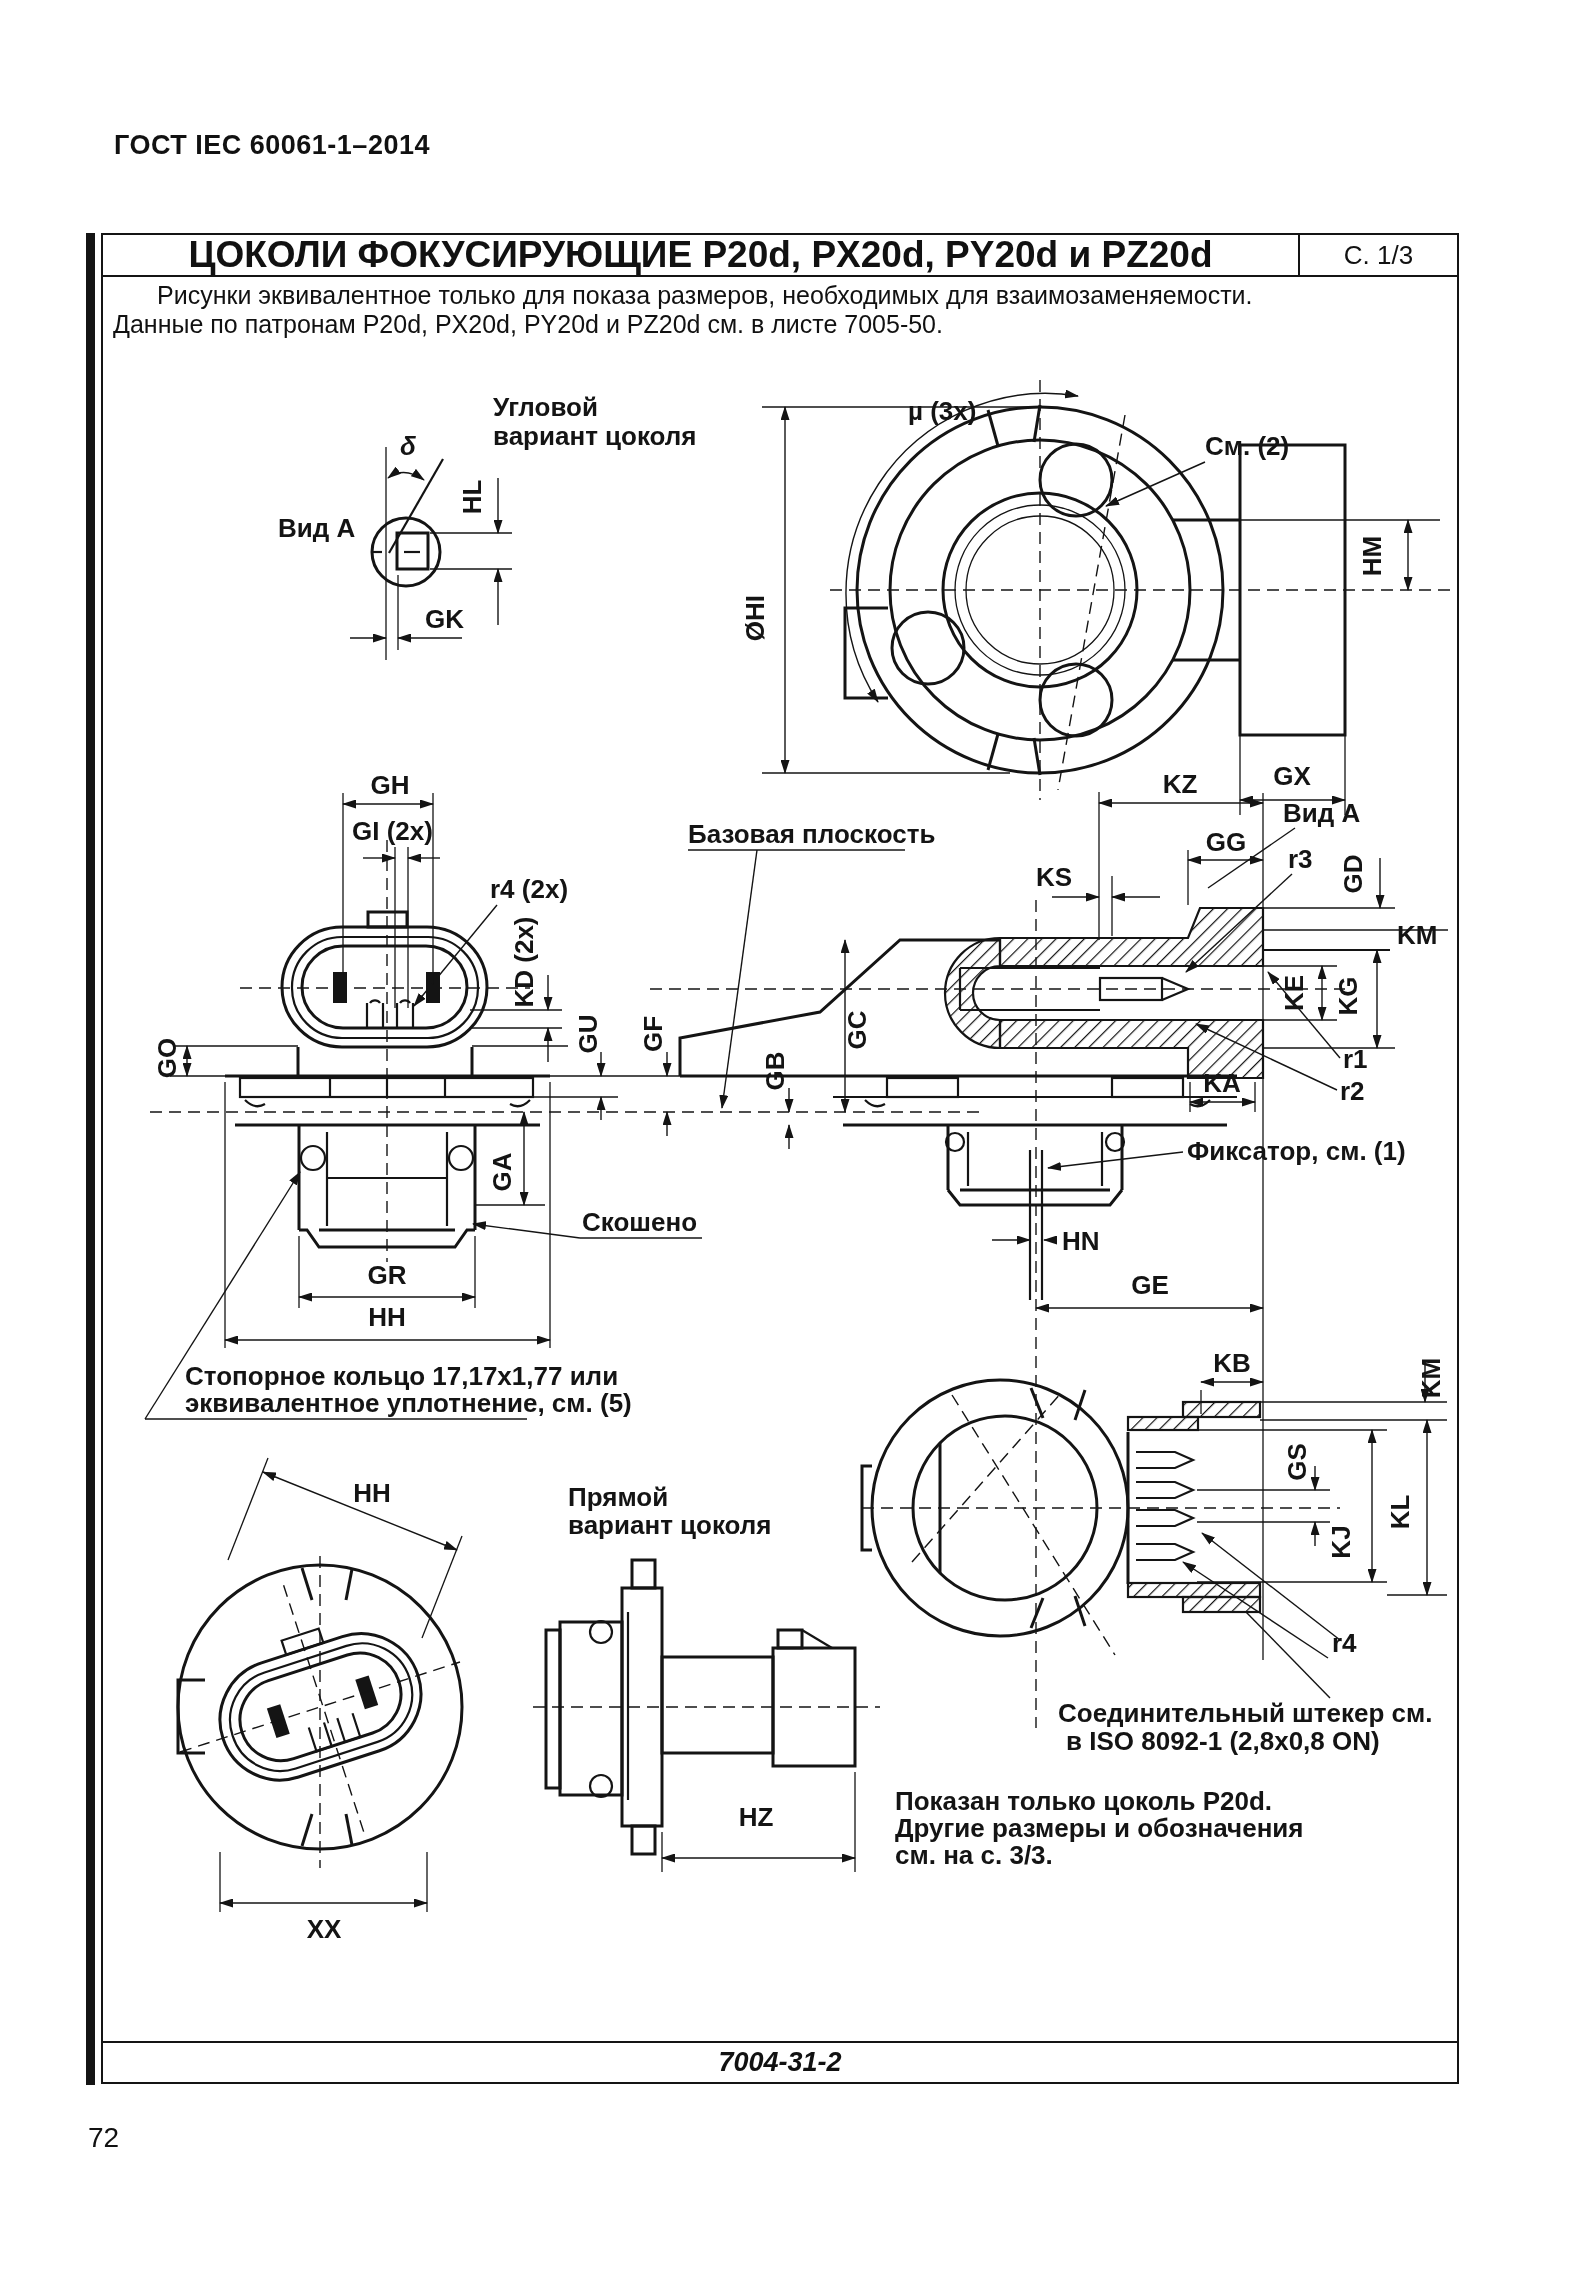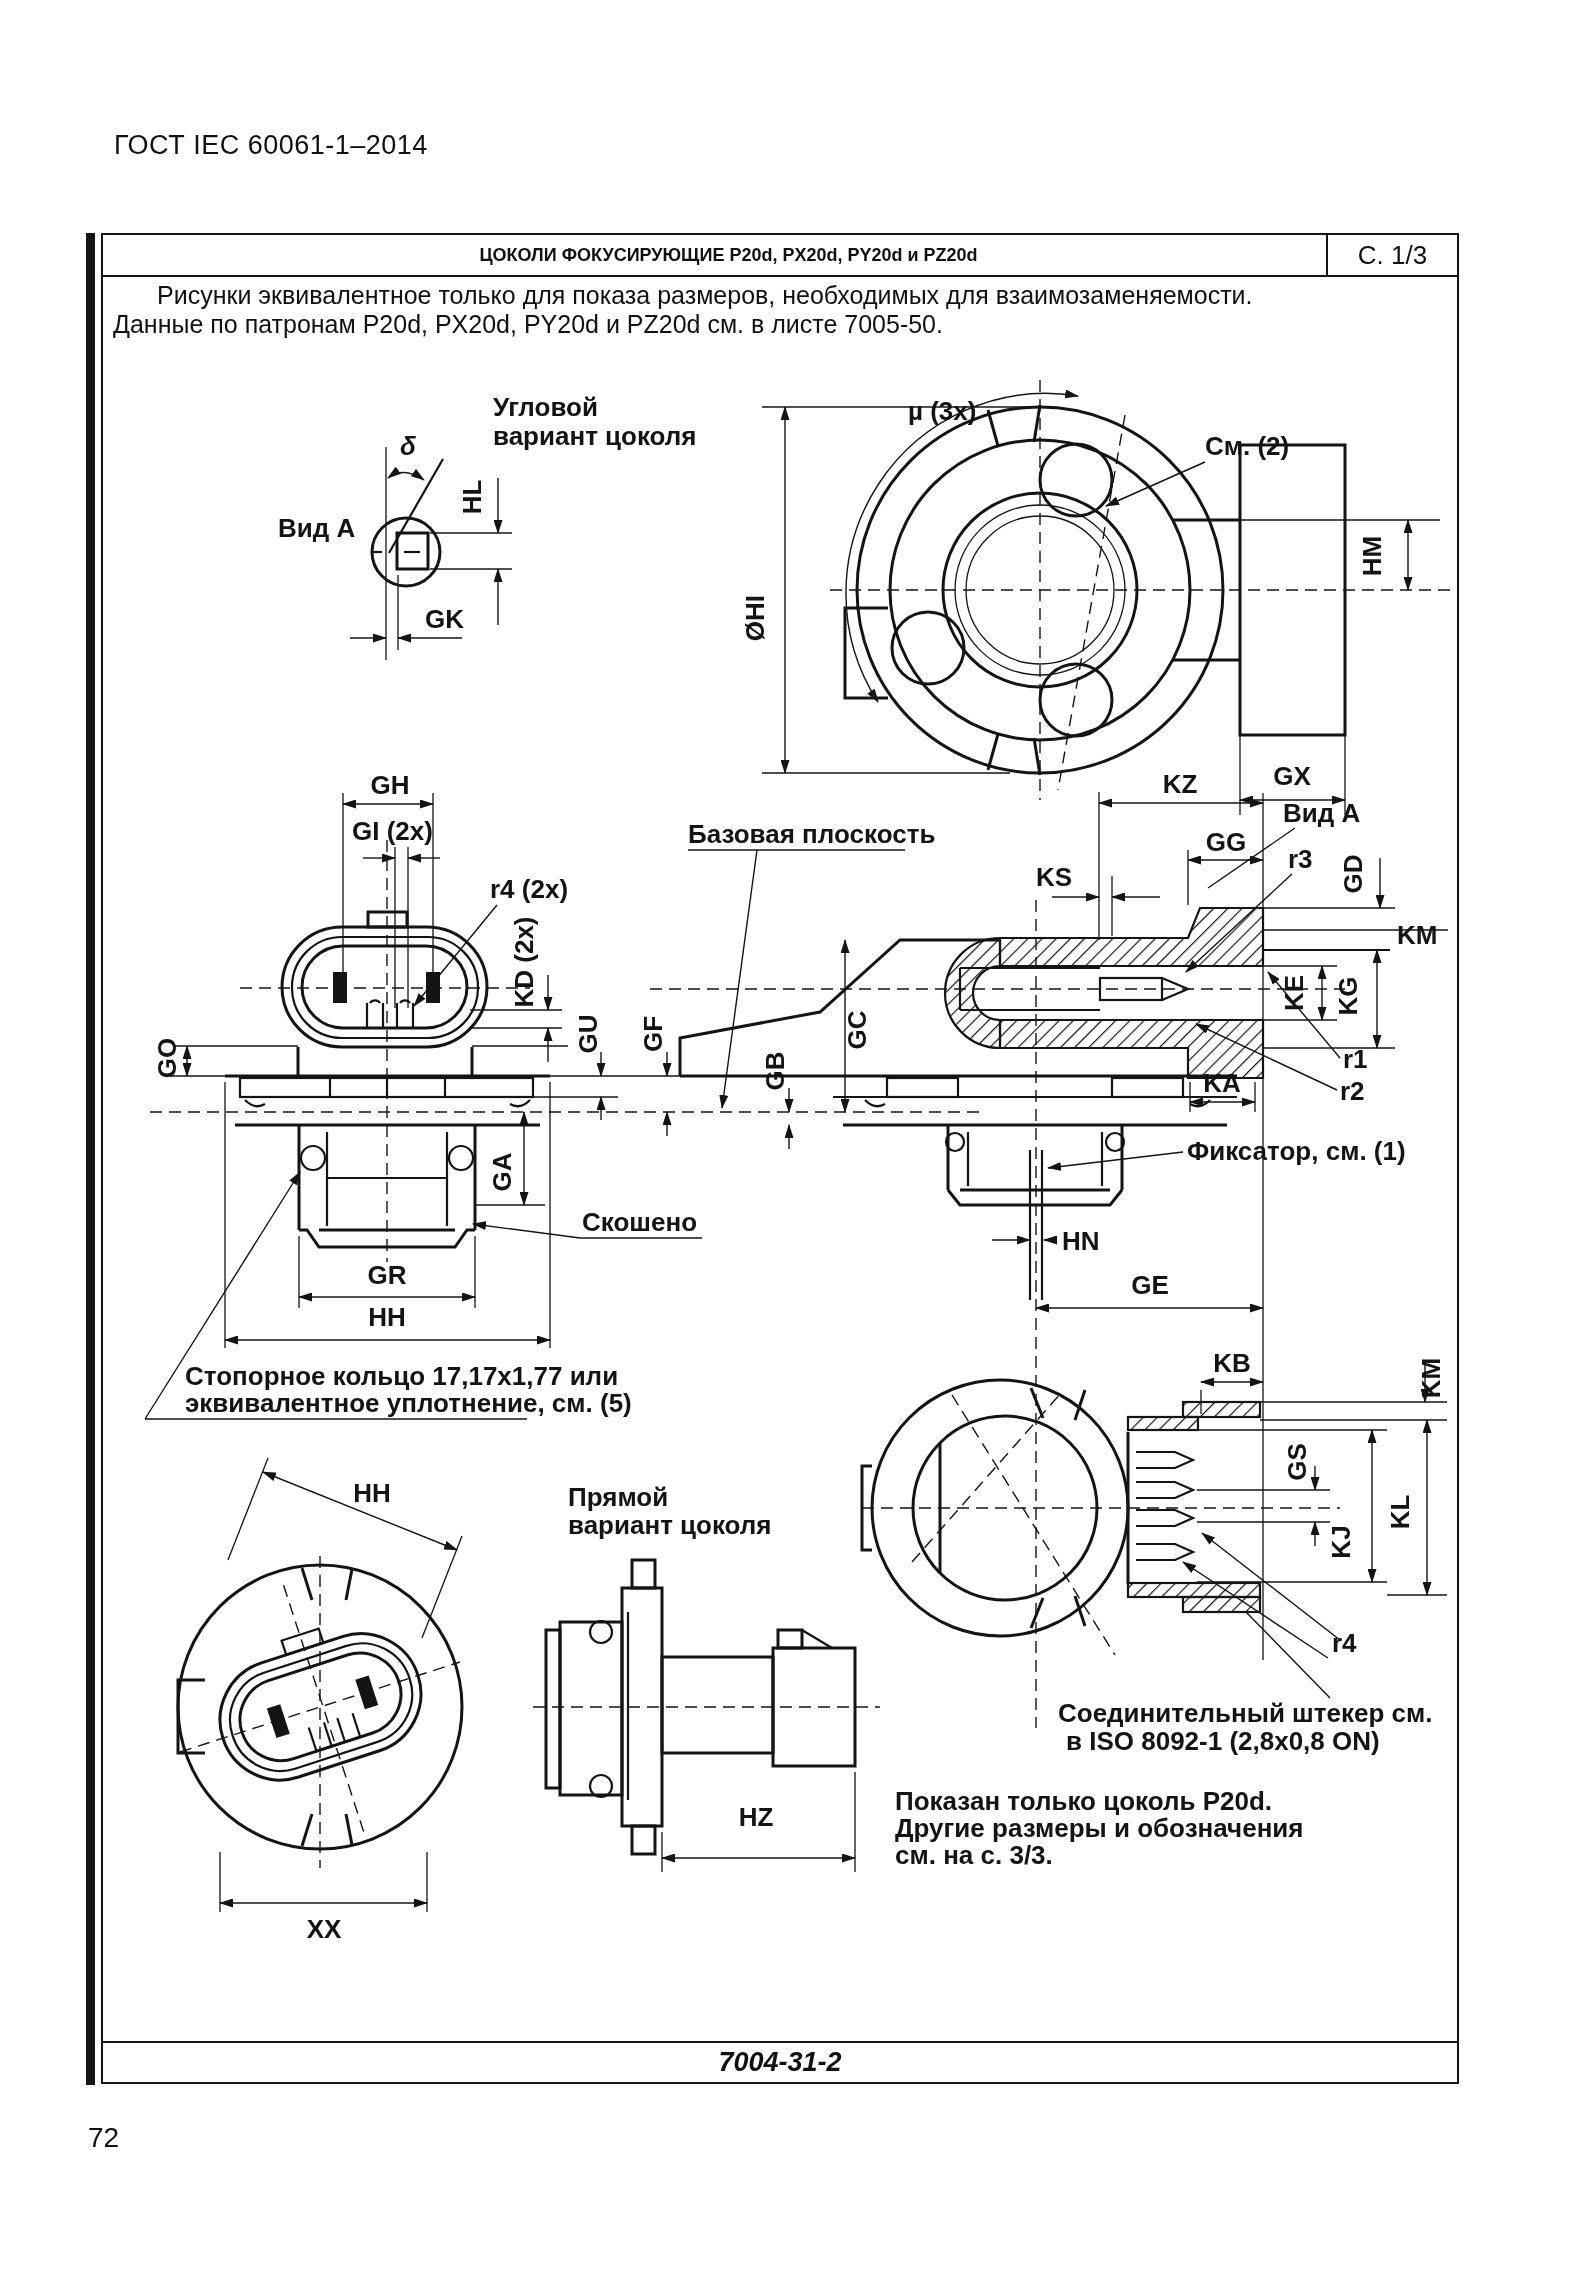--- a/index.html
+++ b/index.html
@@ -1,21 +1,21 @@
 <!DOCTYPE html>
 <html><head>
 <meta charset="utf-8">
 <style>
   html,body{margin:0;padding:0;background:#ffffff;}
   .page{position:relative;width:1575px;height:2283px;background:#fff;font-family:"Liberation Sans",sans-serif;color:#111;overflow:hidden;}
-  .doc-header{position:absolute;left:114px;top:130px;font-size:27px;font-weight:normal;letter-spacing:.5px;}
+  .doc-header{position:absolute;left:114px;top:130px;font-size:27px;font-weight:bold;letter-spacing:.5px;}
   .rev-bar{position:absolute;left:86px;top:233px;width:9px;height:1852px;background:#141414;}
   .sheet{position:absolute;left:101px;top:233px;width:1354px;height:1847px;border:2.5px solid #141414;}
   .title-row{position:absolute;left:0;top:0;right:0;height:40px;border-bottom:2.5px solid #141414;display:flex;}
-  .title-cell{width:1195px;border-right:2.5px solid #141414;display:flex;align-items:center;justify-content:center;font-size:18px;font-weight:bold;margin-left:28px;}
+  .title-cell{width:1195px;border-right:2.5px solid #141414;display:flex;align-items:center;justify-content:center;font-size:37px;font-weight:bold;}
   .pageref-cell{flex:1;display:flex;align-items:center;justify-content:center;font-size:26px;}
   .intro{position:absolute;left:10px;top:46px;right:8px;font-size:25px;line-height:29px;}
   .intro .ind{display:inline-block;width:44px;}
   .drawing-svg{position:absolute;left:0px;top:98px;width:1352px;height:1709px;}
   .footer-row{position:absolute;left:0;right:0;bottom:0;height:39px;border-top:2.5px solid #141414;display:flex;align-items:center;justify-content:center;font-size:27px;font-weight:bold;font-style:italic;}
   .page-number{position:absolute;left:88px;top:2122px;font-size:28px;}
   
   .ol{fill:none;stroke:#141414;stroke-width:3px;}
   .m{fill:none;stroke:#141414;stroke-width:2.2px;}
   .thin{fill:none;stroke:#141414;stroke-width:1.3px;}

